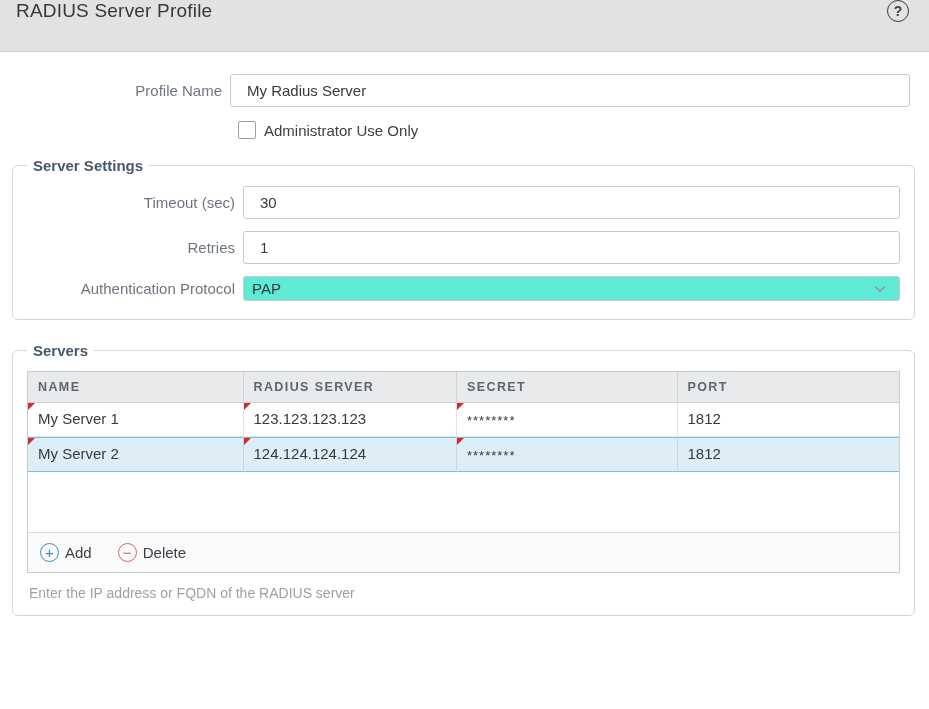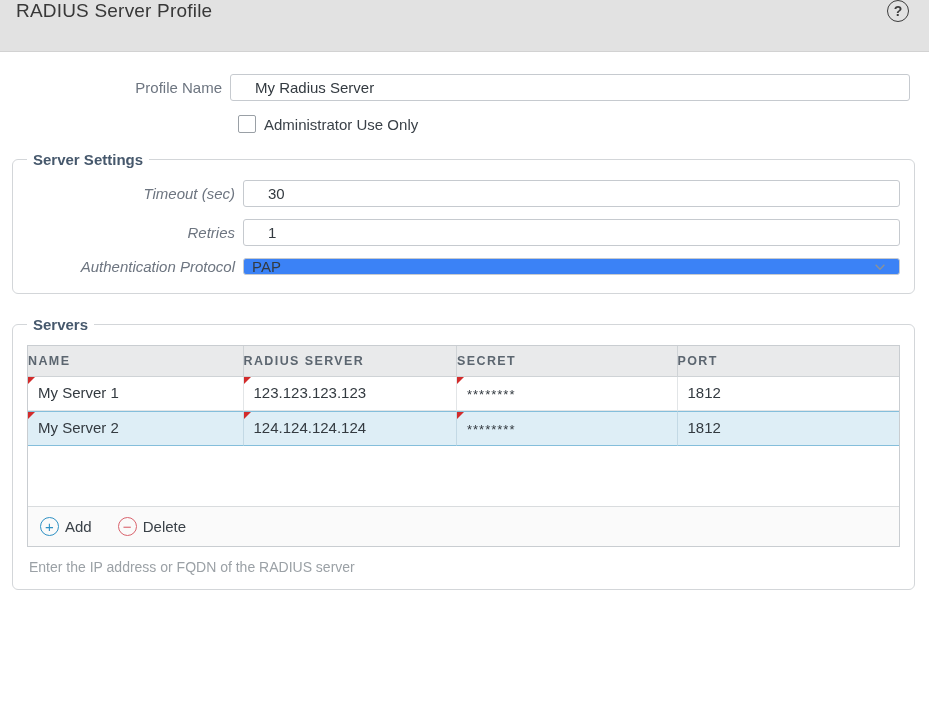--- a/index.html
+++ b/index.html
@@ -49,24 +49,24 @@
   .form-label {
     flex: 0 0 230px;
     text-align: right;
     padding-right: 8px;
     color: #6d7580;
     font-size: 15px;
     white-space: nowrap;
   }
   .text-input {
     flex: 1;
-    height: 27px;
+    height: 33px;
     border: 1px solid #c6cacf;
     border-radius: 3px;
-    padding: 0 24px;
+    padding: 0 16px;
     font-size: 15px;
     font-family: inherit;
     color: #333a40;
     margin-right: 19px;
     outline: none;
     background: #fff;
   }
 
   .checkbox-row { margin: 14px 0 18px 0; }
   .checkbox-spacer { flex: 0 0 238px; }
@@ -89,34 +89,34 @@
     margin: 0 14px 22px 12px;
     padding: 12px 14px 14px 14px;
   }
   legend {
     color: #46586c;
     font-weight: 700;
     font-size: 15px;
     padding: 0 6px;
     margin-left: 0;
   }
-  fieldset .form-label { flex: 0 0 216px; font-style: italic; }
+  fieldset .form-label { flex: 0 0 216px; }
   fieldset .text-input, fieldset .select-box { margin-right: 0; }
 
   .select-box {
     flex: 1;
-    height: 17px;
+    height: 25px;
     border: 1px solid #c6cacf;
     border-radius: 3px;
     padding: 0 8px;
     display: flex;
     align-items: center;
     justify-content: space-between;
     cursor: pointer;
-    background: #3b82f6;
+    background: #5eead4;
   }
   .select-box .chev {
     width: 14px; height: 14px;
     margin-right: 4px;
     color: #8b9298;
   }
 
   
   .table {
     border: 1px solid #c9cdd1;
@@ -126,21 +126,21 @@
     display: grid;
     grid-template-columns: 216fr 214fr 221fr 222fr;
   }
   .th {
     background: #e9eaeb;
     color: #5c6670;
     font-size: 12.5px;
     font-weight: 700;
     letter-spacing: 1.4px;
     text-transform: uppercase;
-    padding: 8px 0;
+    padding: 8px 10px;
     border-right: 1px solid #cfd3d6;
     border-bottom: 1px solid #cfd3d6;
     white-space: nowrap;
     overflow: hidden;
   }
   .th:last-child { border-right: none; }
   .td {
     position: relative;
     padding: 7px 10px 8px 10px;
     font-size: 15px;

